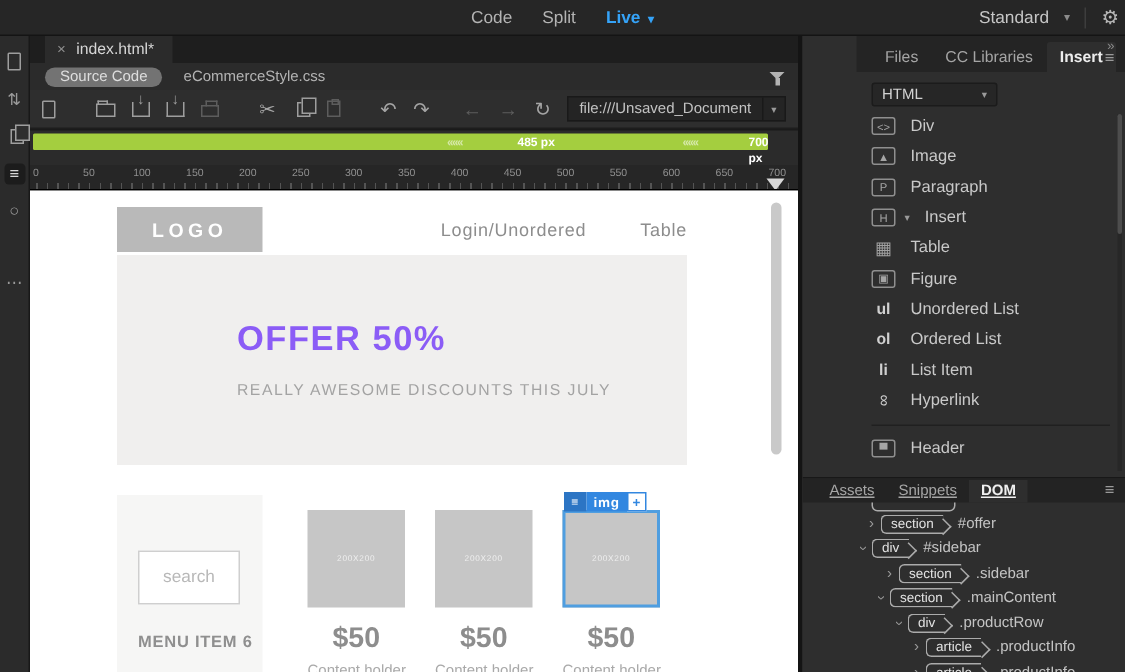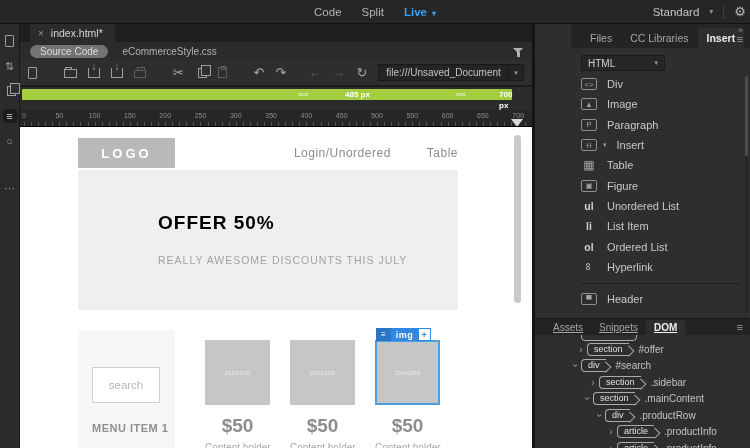--- a/index.html
+++ b/index.html
@@ -98,22 +98,22 @@
   .canvas { flex:1; background:#fff; position:relative; overflow:hidden; }
   .pg-header { position:absolute; left:58px; top:11px; width:380px; height:30px;
                display:flex; align-items:center;justify-content:flex-end; }
   .logo { width:97px; height:30px; background:#b9b9b9; color:#fff; font-weight:bold;
           font-size:13px; letter-spacing:3px; display:flex; align-items:center;
           justify-content:center; }
   .navspacer { flex:1; }
   .navlink { color:#8d8d8d; font-size:12px; letter-spacing:.5px; }
   .navlink.cart { margin-left:36px; }
   .offer { position:absolute; left:58px; top:43px; width:380px; height:140px; background:#f0efee; }
-  .offer-title { position:absolute; left:80px; top:42px; font-size:19px; font-weight:bold;
-                 color:#000000; letter-spacing:1px; }
+  .offer-title { position:absolute; left:80px; top:42px; font-size:23px; font-weight:bold;
+                 color:#8b5cf6; letter-spacing:1px; }
   .offer-sub { position:absolute; left:80px; top:84px; font-size:10.5px; color:#a3a3a3;
                letter-spacing:1px; }
   .pg-sidebar { position:absolute; left:58px; top:203px; width:97px; bottom:0; background:#f6f6f5; }
   .search { position:absolute; left:14px; top:37px; width:68px; height:36px; background:#fff;
             border:1px solid #cfcfcf; text-align:center; font-size:11.5px; color:#b8b8b8;
             font-family:"Liberation Sans", sans-serif; outline:none; }
   .search::placeholder { color:#b8b8b8; }
   .menuitem { position:absolute; left:14px; top:92px; font-size:11px; font-weight:bold;
               color:#8f8f8f; letter-spacing:.5px; white-space:nowrap; }
   .pcard { position:absolute; top:213px; width:65px; text-align:center; }
@@ -301,21 +301,21 @@
         <span class="navlink cart">Table</span>
       </div>
 
       <div class="offer">
         <div class="offer-title">OFFER 50%</div>
         <div class="offer-sub">REALLY AWESOME DISCOUNTS THIS JULY</div>
       </div>
 
       <div class="pg-sidebar">
         <input class="search" placeholder="search" style="">
-        <div class="menuitem">MENU ITEM 1</div>
+        <div class="menuitem">MENU ITEM 6</div>
       </div>
 
       <div id="products">
           <div class="pcard" style="left: 185px;">
             <div class="pimg">200X200</div>
             <div class="price">$50</div>
             <div class="pcap">Content holder</div>
           </div>
           <div class="pcard" style="left: 270px;">
             <div class="pimg">200X200</div>
@@ -377,26 +377,26 @@
         </div>
         <div class="irow">
           <span class="ibox">▣</span>
           <span class="lbl">Figure</span>
         </div>
         <div class="irow">
           <span class="itext">ul</span>
           <span class="lbl">Unordered List</span>
         </div>
         <div class="irow">
+          <span class="itext">ol</span>
+          <span class="lbl">Ordered List</span>
+        </div>
+        <div class="irow">
           <span class="itext">li</span>
           <span class="lbl">List Item</span>
-        </div>
-        <div class="irow">
-          <span class="itext">ol</span>
-          <span class="lbl">Ordered List</span>
         </div>
         <div class="irow">
           <span class="itext rot">∞</span>
           <span class="lbl">Hyperlink</span>
         </div>
         <div class="isep"></div>
         <div class="irow">
           <span class="ibox">▀</span>
           <span class="lbl">Header</span>
         </div>
@@ -415,21 +415,21 @@
       <div class="tree" id="tree">
         <div class="partial"></div>
       <div class="trow" style="padding-left: 40px;">
             <span class="chev">›</span>
             <span class="pill">section</span>
             <span class="nodename">#offer</span>
           </div>
           <div class="trow" style="padding-left: 34px;">
             <span class="chev exp">›</span>
             <span class="pill">div</span>
-            <span class="nodename">#search</span>
+            <span class="nodename">#sidebar</span>
           </div>
           <div class="trow" style="padding-left: 52px;">
             <span class="chev">›</span>
             <span class="pill">section</span>
             <span class="nodename">.sidebar</span>
           </div>
           <div class="trow" style="padding-left: 46px;">
             <span class="chev exp">›</span>
             <span class="pill">section</span>
             <span class="nodename">.mainContent</span>

